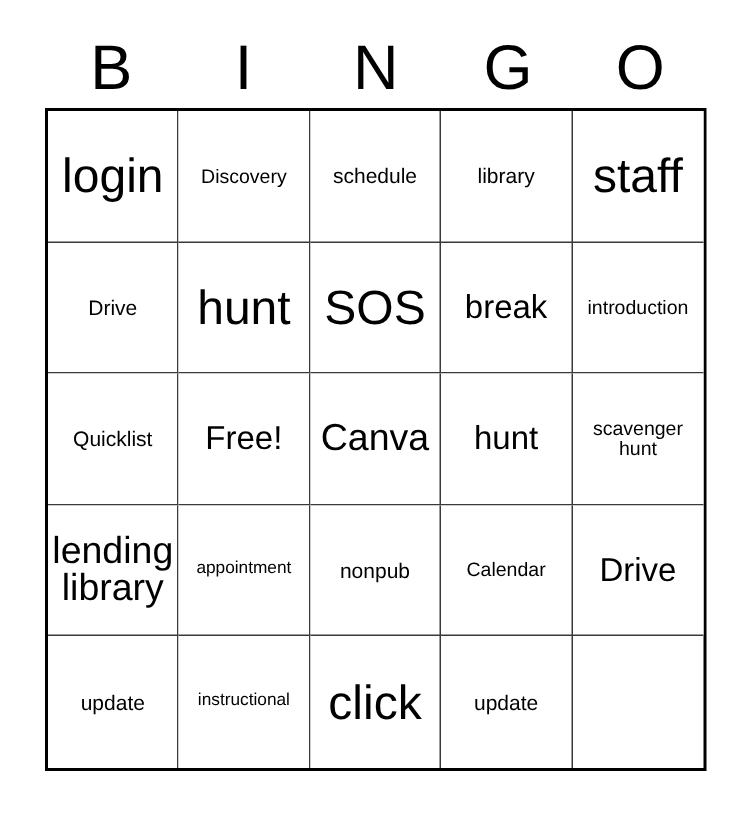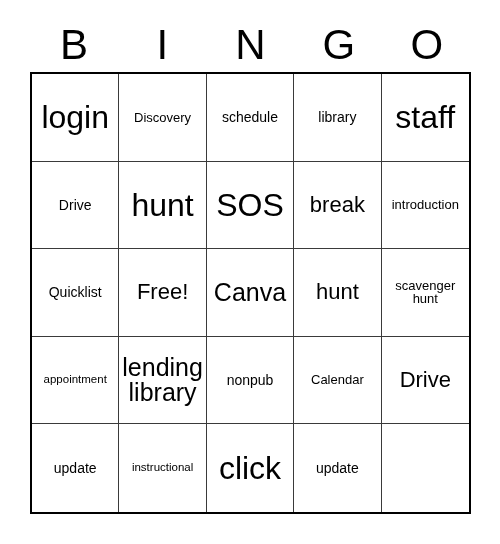--- a/index.html
+++ b/index.html
@@ -139,25 +139,25 @@
         <span class="cell-text fs-lg">Canva</span>
       </div>
       <div class="cell">
         <span class="cell-text fs-xl">hunt</span>
       </div>
       <div class="cell">
         <span class="cell-text fs-sm">scavenger
 hunt</span>
       </div>
       <div class="cell">
-        <span class="cell-text fs-xxs">appointment</span>
+        <span class="cell-text fs-lg">lending
+library</span>
       </div>
       <div class="cell">
-        <span class="cell-text fs-lg">lending
-library</span>
+        <span class="cell-text fs-xxs">appointment</span>
       </div>
       <div class="cell">
         <span class="cell-text fs-md">nonpub</span>
       </div>
       <div class="cell">
         <span class="cell-text fs-sm">Calendar</span>
       </div>
       <div class="cell">
         <span class="cell-text fs-xl">Drive</span>
       </div>

